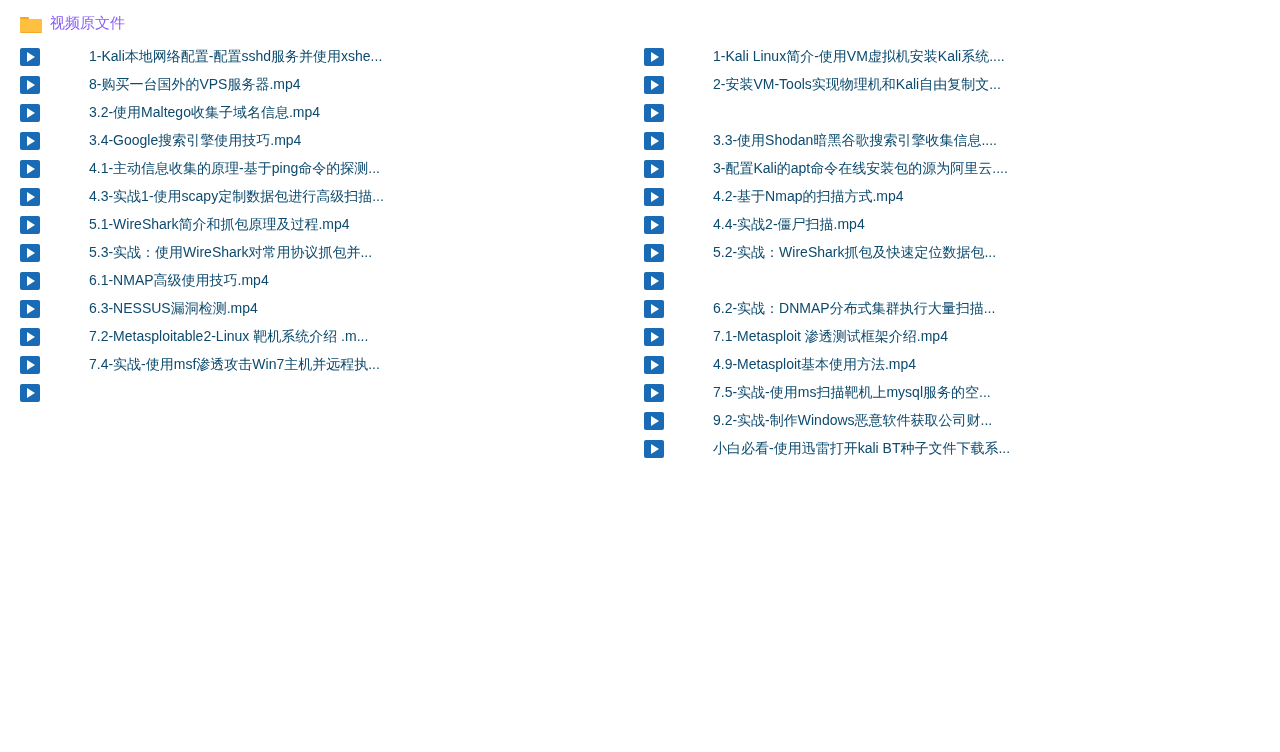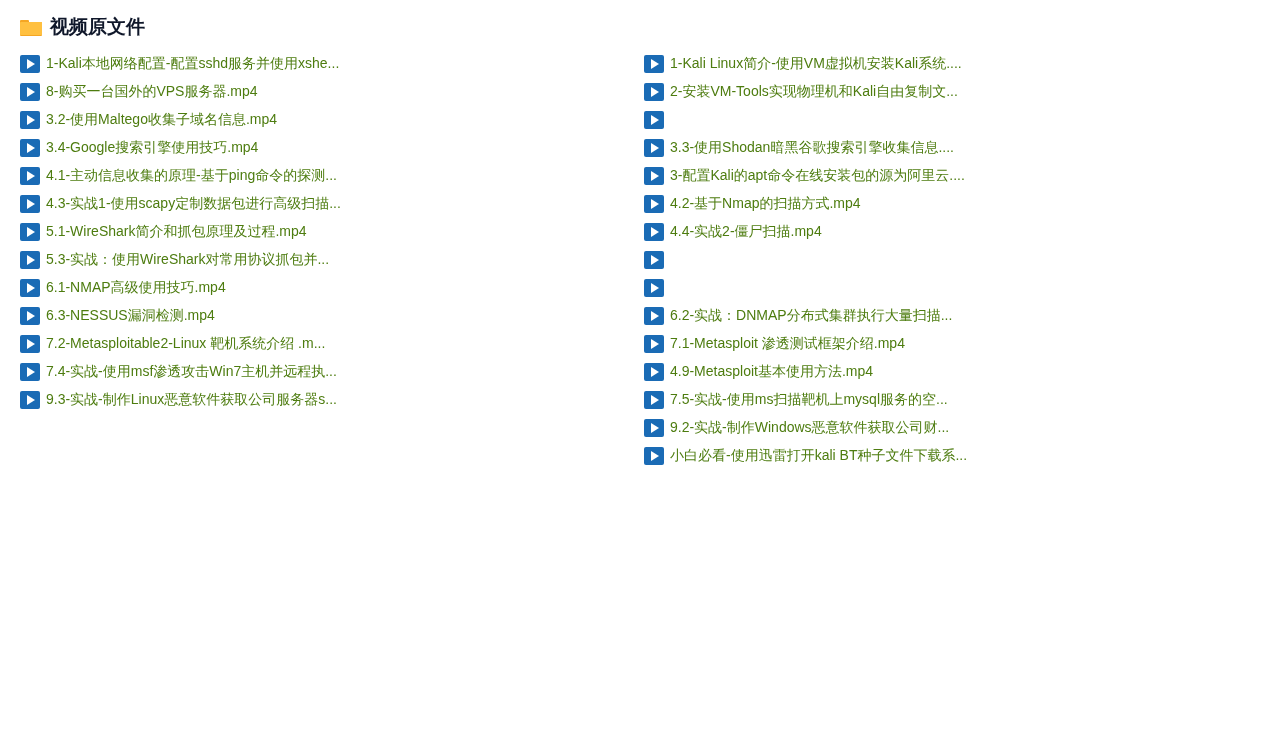--- a/index.html
+++ b/index.html
@@ -38,23 +38,23 @@
       margin-right: 8px;
       flex-shrink: 0;
     }
 
     .folder-icon svg {
       width: 22px;
       height: 18px;
     }
 
     .folder-label {
-      font-size: 19px;
-      font-weight: 700;
-      color: #0f172a;
+      font-size: 15px;
+      font-weight: 400;
+      color: #8b5cf6;
     }
 
     .two-col {
       display: grid;
       grid-template-columns: 1fr 1fr;
       gap: 0;
     }
 
     .col {
       display: flex;
@@ -65,24 +65,25 @@
       display: flex;
       align-items: center;
       padding: 5px 4px;
       cursor: pointer;
       white-space: nowrap;
       overflow: hidden;
     }
 
     .file-label {
       font-size: 14px;
-      color: #4d7c0f;
+      color: #0c4a6e;
       overflow: hidden;
       text-overflow: ellipsis;
       white-space: nowrap;
+      margin-left: 43px;
     }
   </style>
 </head>
 <body>
 
 <div class="container">
 
   <div class="folder-header">
     <span class="folder-icon">
       <svg viewBox="0 0 22 18" xmlns="http://www.w3.org/2000/svg">
@@ -193,21 +194,20 @@
             </svg>
           </span>
           <span class="file-label">7.4-实战-使用msf渗透攻击Win7主机并远程执...</span>
         </div>
         <div class="file-item">
           <span style="display: inline-flex; align-items: center; justify-content: center; width: 20px; height: 18px; background-color: rgb(26, 107, 181); border-radius: 2px; flex-shrink: 0; margin-right: 6px;">
             <svg viewBox="0 0 20 18" width="20" height="18">
               <polygon points="7,4 7,14 15,9" fill="white"></polygon>
             </svg>
           </span>
-          <span class="file-label">9.3-实战-制作Linux恶意软件获取公司服务器s...</span>
         </div>
       </div>
 
     <div class="col" id="right-col">
         <div class="file-item">
           <span style="display: inline-flex; align-items: center; justify-content: center; width: 20px; height: 18px; background-color: rgb(26, 107, 181); border-radius: 2px; flex-shrink: 0; margin-right: 6px;">
             <svg viewBox="0 0 20 18" width="20" height="18">
               <polygon points="7,4 7,14 15,9" fill="white"></polygon>
             </svg>
           </span>
@@ -259,20 +259,21 @@
             </svg>
           </span>
           <span class="file-label">4.4-实战2-僵尸扫描.mp4</span>
         </div>
         <div class="file-item">
           <span style="display: inline-flex; align-items: center; justify-content: center; width: 20px; height: 18px; background-color: rgb(26, 107, 181); border-radius: 2px; flex-shrink: 0; margin-right: 6px;">
             <svg viewBox="0 0 20 18" width="20" height="18">
               <polygon points="7,4 7,14 15,9" fill="white"></polygon>
             </svg>
           </span>
+          <span class="file-label">5.2-实战：WireShark抓包及快速定位数据包...</span>
         </div>
         <div class="file-item">
           <span style="display: inline-flex; align-items: center; justify-content: center; width: 20px; height: 18px; background-color: rgb(26, 107, 181); border-radius: 2px; flex-shrink: 0; margin-right: 6px;">
             <svg viewBox="0 0 20 18" width="20" height="18">
               <polygon points="7,4 7,14 15,9" fill="white"></polygon>
             </svg>
           </span>
         </div>
         <div class="file-item">
           <span style="display: inline-flex; align-items: center; justify-content: center; width: 20px; height: 18px; background-color: rgb(26, 107, 181); border-radius: 2px; flex-shrink: 0; margin-right: 6px;">

